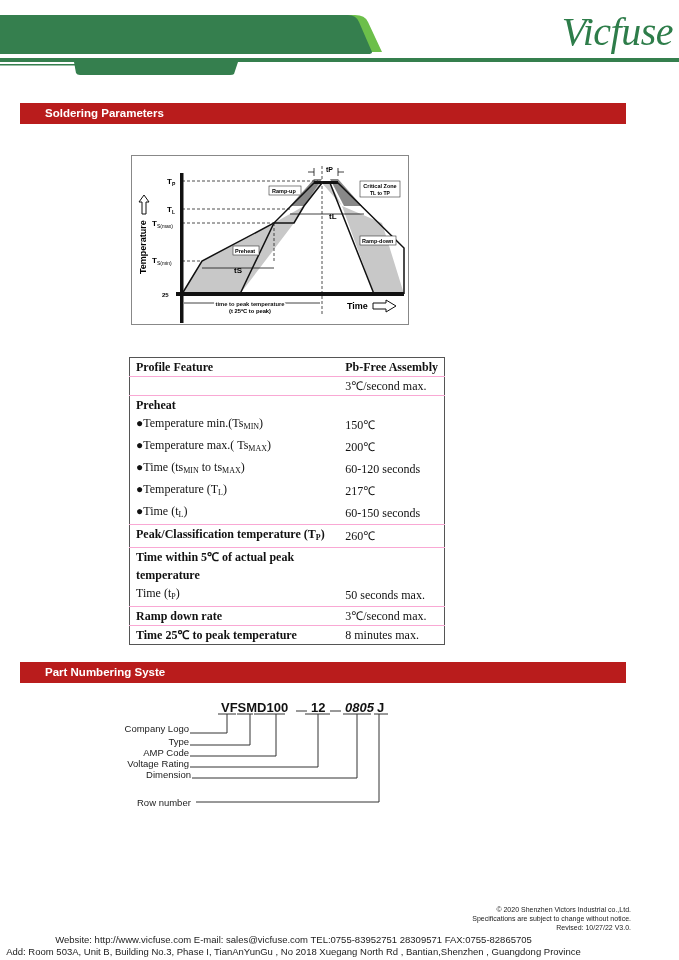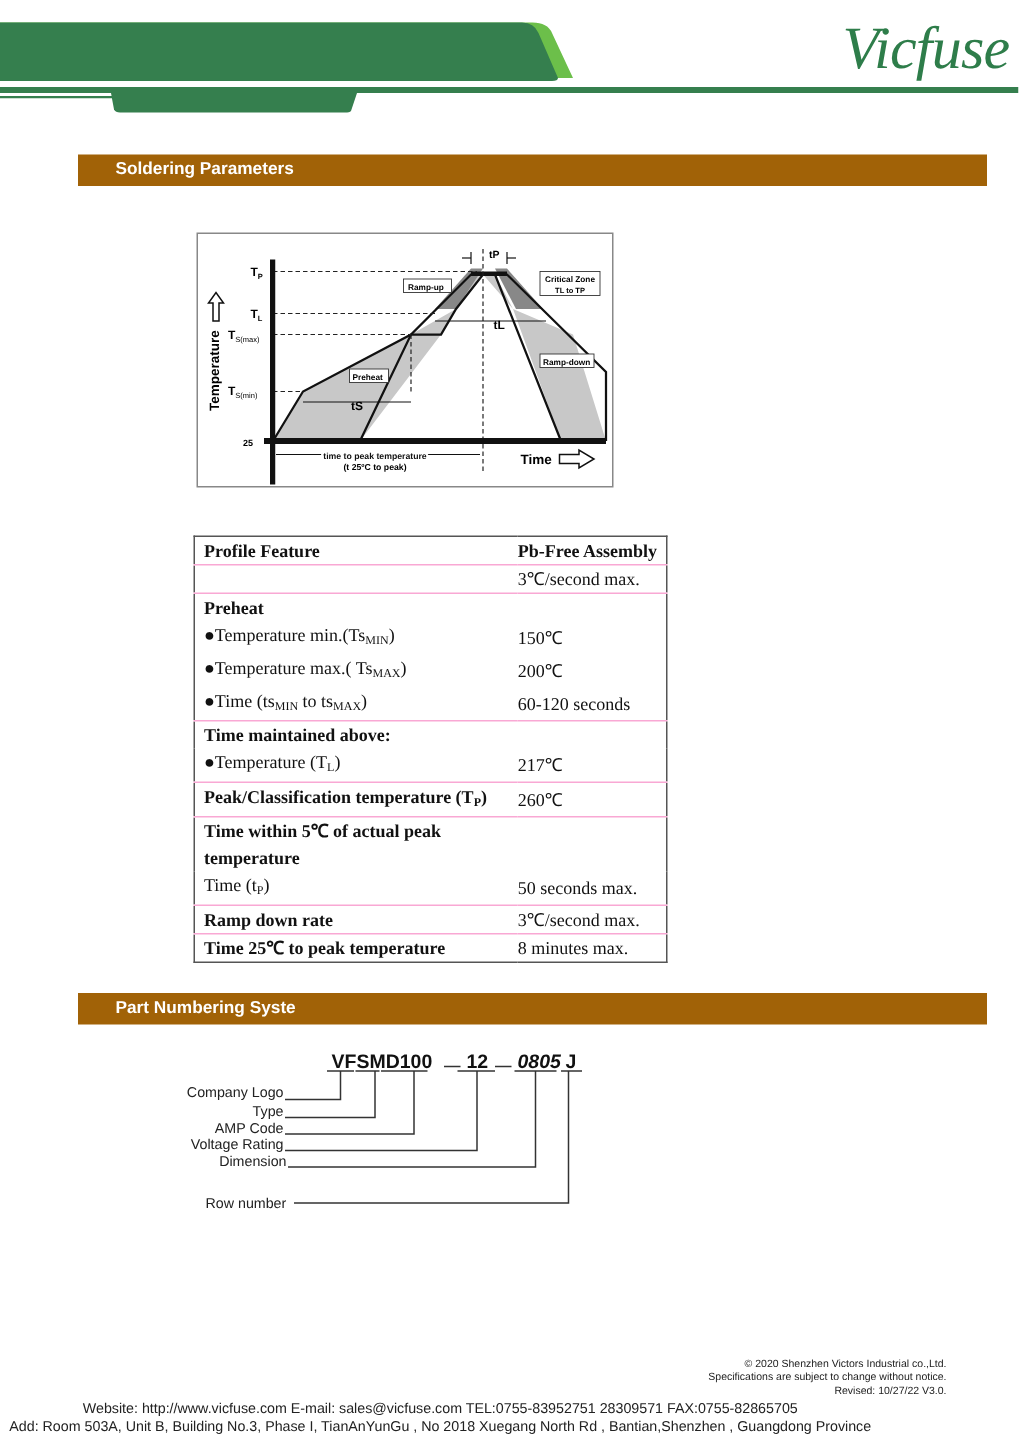--- a/index.html
+++ b/index.html
@@ -1,20 +1,20 @@
 <!DOCTYPE html>
 <html><head>
 <meta charset="utf-8">
 <style>
   html, body { margin:0; padding:0; background:#ffffff; }
   body { width:679px; height:960px; position:relative; overflow:hidden; font-family:"Liberation Sans", sans-serif; color:#111; }
   
   #hdr-svg { position:absolute; left:0; top:0; }
   .brand { position:absolute; right:6px; top:8px; font-family:"Liberation Serif", serif; font-style:italic; font-size:40px; color:#2e7d4a; letter-spacing:-0.5px; }
-  .section-bar { position:absolute; left:52px; width:606px; height:21px; background:#a16207; color:#fff; font-weight:bold; font-size:11.5px; line-height:21px; box-sizing:border-box; padding-left:25px; }
+  .section-bar { position:absolute; left:20px; width:606px; height:21px; background:#b91c1c; color:#fff; font-weight:bold; font-size:11.5px; line-height:21px; box-sizing:border-box; padding-left:25px; }
   
   #profile-box { position:absolute; left:131px; top:155px; width:278px; height:170px; border:1px solid #888; box-sizing:border-box; background:#fff; }
   
   table.prof { position:absolute; left:129px; top:357px; width:316px; border-collapse:collapse; font-family:"Liberation Serif", serif; font-size:12px; border:1px solid #555; }
   table.prof td { padding:0 6px; height:18px; line-height:18px; vertical-align:middle; }
   table.prof tr.sep td { border-top:1px solid #f9a8d4; }
   table.prof td.v { text-align:left; padding-left:0; white-space:nowrap; }
   table.prof b { font-weight:bold; }
   sub { font-size:8px; vertical-align:-2px; }
   
@@ -125,27 +125,27 @@
         <td class="v">150℃</td>
       </tr>
       <tr>
         <td><span><span>●Temperature max.( Ts</span><sub>MAX</sub><span>)</span></span></td>
         <td class="v">200℃</td>
       </tr>
       <tr>
         <td><span><span>●Time (ts</span><sub>MIN</sub><span> to ts</span><sub>MAX</sub><span>)</span></span></td>
         <td class="v">60-120 seconds</td>
       </tr>
-      <tr class="sep">
-        <td><b><span>Time maintained above:</span></b></td>
-        <td class="v"></td>
-      </tr>
       <tr>
         <td><span><span>●Temperature (T</span><sub>L</sub><span>)</span></span></td>
         <td class="v">217℃</td>
+      </tr>
+      <tr>
+        <td><span><span>●Time (t</span><sub>L</sub><span>)</span></span></td>
+        <td class="v">60-150 seconds</td>
       </tr>
       <tr class="sep">
         <td><b><span>Peak/Classification temperature (T</span><sub>P</sub><span>)</span></b></td>
         <td class="v">260℃</td>
       </tr>
       <tr class="sep">
         <td><b><span>Time within 5℃  of actual peak temperature</span></b></td>
         <td class="v"></td>
       </tr>
       <tr>

